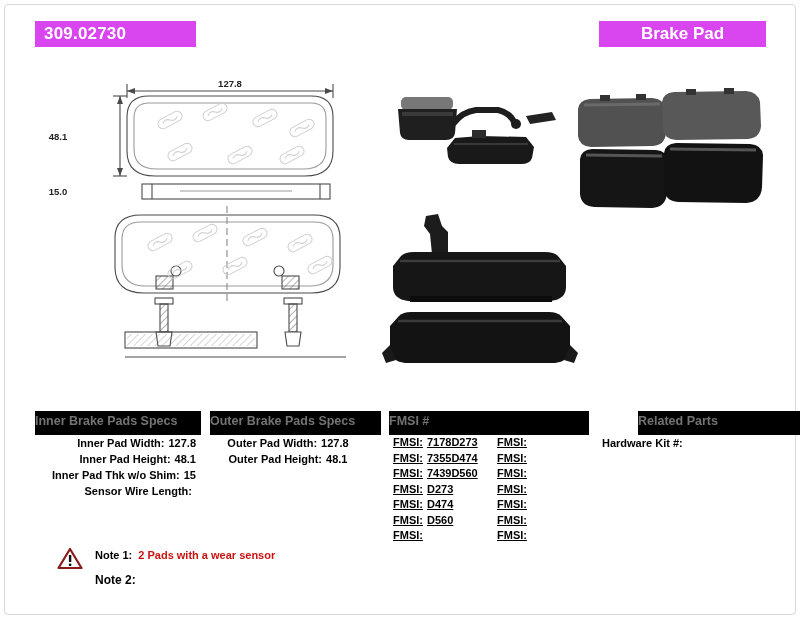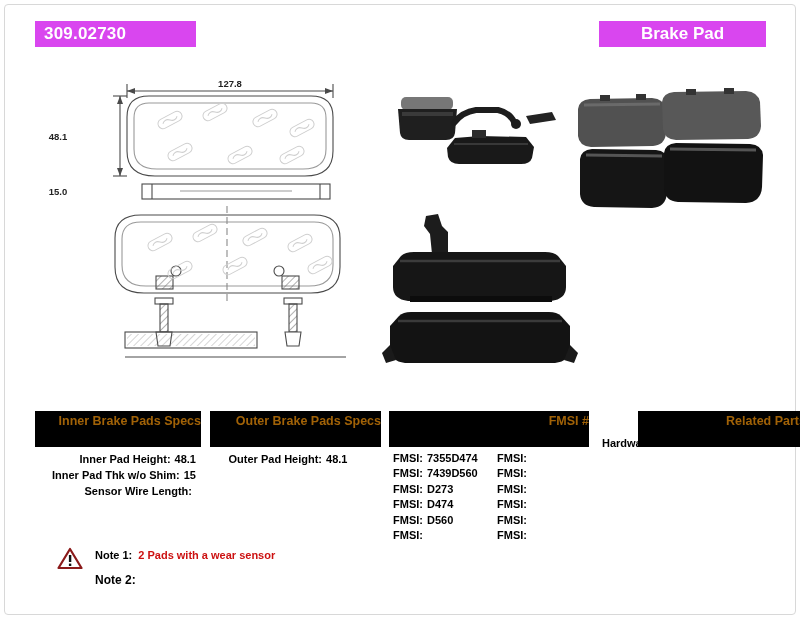--- a/index.html
+++ b/index.html
@@ -7,34 +7,34 @@
   body{position:relative;width:800px;height:619px;font-family:"Liberation Sans",sans-serif;overflow:hidden;}
   .frame{position:absolute;inset:4px;border:1.5px solid #d8d8d8;border-radius:4px;pointer-events:none;}
 
   .bar{position:absolute;top:21px;height:26px;background:#d946ef;color:#fff;font-weight:700;font-size:17px;line-height:26px;}
   #hdr-part{left:35px;width:161px;padding-left:9px;letter-spacing:.2px;}
   #hdr-type{left:599px;width:167px;text-align:center;}
 
   #artwork{position:absolute;left:30px;top:60px;width:740px;height:350px;}
   #artwork text.dim{font-size:9.5px;font-weight:700;fill:#222;font-family:"Liberation Sans",sans-serif;}
 
-  .th{position:absolute;top:411px;height:36px;background:#000;color:#a16207;font-weight:700;font-size:12.5px;line-height:20px;text-align:right;}
+  .th{position:absolute;top:411px;height:24px;background:#000;color:#737373;font-weight:700;font-size:12.5px;line-height:20px;text-align:left;}
   #th-inner{left:35px;width:166px;}
   #th-outer{left:210px;width:171px;}
   #th-fmsi{left:389px;width:200px;}
   #th-related{left:598px;width:168px;margin-left:40px;}
 
   .spec-col{position:absolute;top:435px;font-size:11px;font-weight:700;color:#000;}
   #col-inner{left:35px;width:161px;text-align:right;}
   #col-outer{left:210px;width:156px;text-align:center;}
   .spec-row{height:16px;line-height:16px;white-space:nowrap;}
   .spec-val{margin-left:4px;}
 
   #col-fmsi{position:absolute;left:393px;top:435px;font-size:11px;font-weight:700;color:#000;}
-  .fmsi-row{display:flex;height:15.5px;line-height:15.5px;}
+  .fmsi-row{display:flex;height:15.5px;line-height:15.5px;text-decoration:underline;}
   .fmsi-cell{width:104px;white-space:nowrap;}
   .fmsi-val{margin-left:4px;}
 
   #col-related{position:absolute;left:602px;top:435px;font-size:11px;font-weight:700;color:#000;white-space:nowrap;}
 
   #note-icon{position:absolute;left:57px;top:547px;width:26px;height:23px;}
   #note1{position:absolute;left:95px;top:549px;font-size:11px;font-weight:700;}
   #note2{position:absolute;left:95px;top:573px;font-size:12px;font-weight:700;}
   .note-label{color:#000;}
   .note-red{color:#cc1111;margin-left:6px;}

